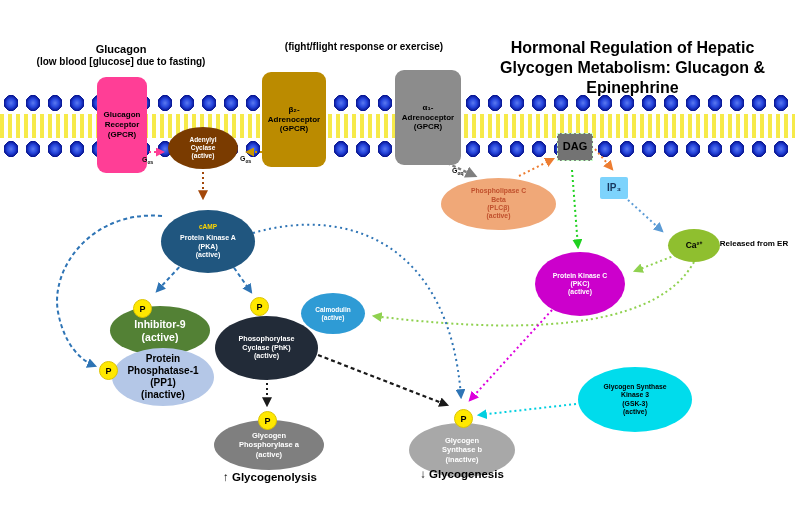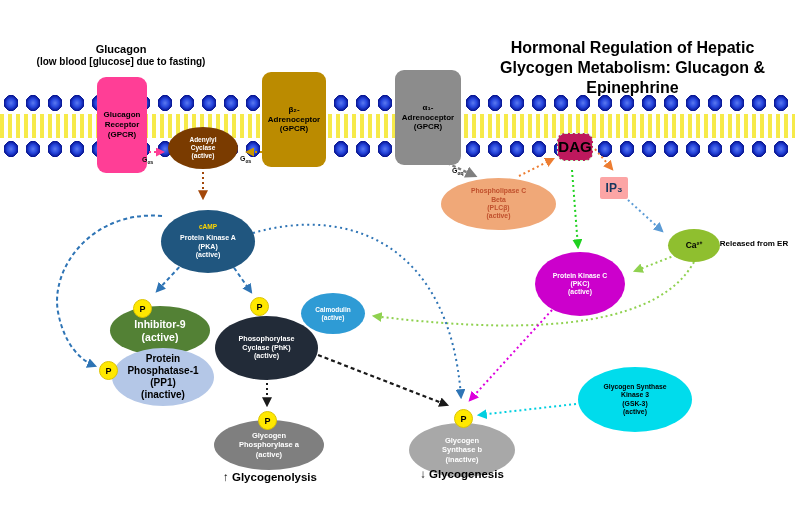--- a/index.html
+++ b/index.html
@@ -94,20 +94,21 @@
     <path d="M305,350 L447,405" stroke="#1a1a1a" stroke-width="2.2" fill="none" stroke-dasharray="4 3" marker-end="url(#ah-black)"></path>
     <path d="M552,310 L470,400" stroke="#dd00dd" stroke-width="2" fill="none" stroke-dasharray="2 3" marker-end="url(#ah-magenta)"></path>
     <path d="M576,404 L479,415" stroke="#00cfe0" stroke-width="2" fill="none" stroke-dasharray="2 3" marker-end="url(#ah-cyan)"></path>
   </svg>
 
   <div class="lbl" style="left:15px;top:43px;width:212px;font-size:11px;line-height:1.15">
     <div>Glucagon</div>
     <div style="font-size:10px">(low blood [glucose] due to fasting)</div>
   </div>
   <div class="lbl" style="left:268px;top:41px;width:192px;font-size:11px;line-height:1.15">
+    <div style="font-size:10px">(fight/flight response or exercise)</div>
   </div>
   <div class="lbl" style="left:475px;top:38px;width:315px;font-size:16px;line-height:1.25">Hormonal Regulation of Hepatic Glycogen Metabolism: Glucagon &amp; Epinephrine</div>
 
   <div class="node rect lines2" style="left:97px;top:77px;width:50px;height:96px;background:#ff3e96;color:#000;font-size:8px">
     <span>Glucagon</span>
     <span>Receptor</span>
     <span>(GPCR)</span>
   </div>
   <div class="node ell lines2" style="left:168px;top:127px;width:70px;height:42px;background:#7a3b00;color:#fff;font-size:6.5px">
     <span>Adenylyl</span>
@@ -117,22 +118,22 @@
   <div class="node rect lines2" style="left:262px;top:72px;width:64px;height:95px;background:#bb8b00;color:#000;font-size:8px">
     <span>β₂-</span>
     <span>Adrenoceptor</span>
     <span>(GPCR)</span>
   </div>
   <div class="node rect lines2" style="left:395px;top:70px;width:66px;height:95px;background:#8c8c8c;color:#000;font-size:8px">
     <span>α₁-</span>
     <span>Adrenoceptor</span>
     <span>(GPCR)</span>
   </div>
-  <div class="node" style="left:557px;top:133px;width:34px;height:26px;background:#be185d;border:1px dashed #ccffcc;color:#000;font-size:15px;border-radius:8px">DAG</div>
-  <div class="node lines2" style="left:600px;top:177px;width:28px;height:22px;background:#fca5a5;color:#17375e;font-size:12px;border-radius:2px">IP₃</div>
+  <div class="node" style="left:557px;top:133px;width:34px;height:26px;background:#737373;border:1px dashed #ccffcc;color:#000;font-size:11px;border-radius:0">DAG</div>
+  <div class="node lines2" style="left:600px;top:177px;width:28px;height:22px;background:#7dd3fc;color:#17375e;font-size:10px;border-radius:2px">IP₃</div>
 
   <div class="gprot" style="left:142px;top:156px"><span>G</span><sub>αs</sub></div>
   <div class="gprot" style="left:240px;top:155px"><span>G</span><sub>αs</sub></div>
   <div class="gprot" style="left:452px;top:167px"><span>G</span><sub>αq</sub></div>
 
   <div class="node ell lines2" style="left:441px;top:178px;width:115px;height:52px;background:#f0a878;color:#c0502d;font-size:6.8px">
     <span>Phospholipase C</span>
     <span>Beta</span>
     <span>(PLCβ)</span>
     <span>(active)</span>

